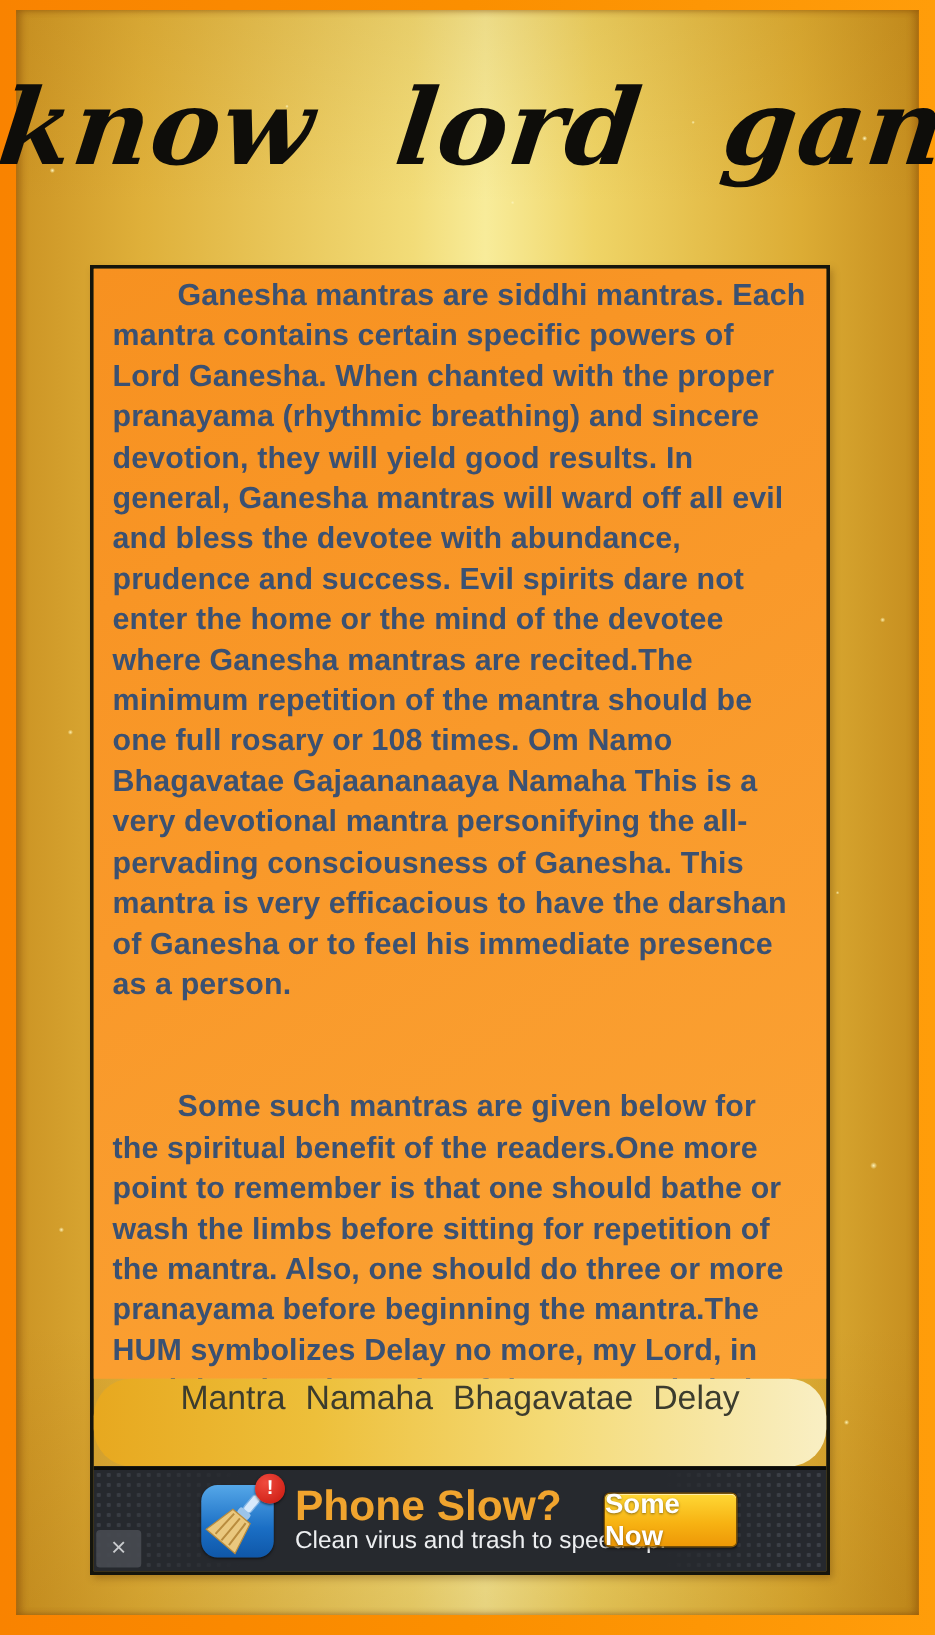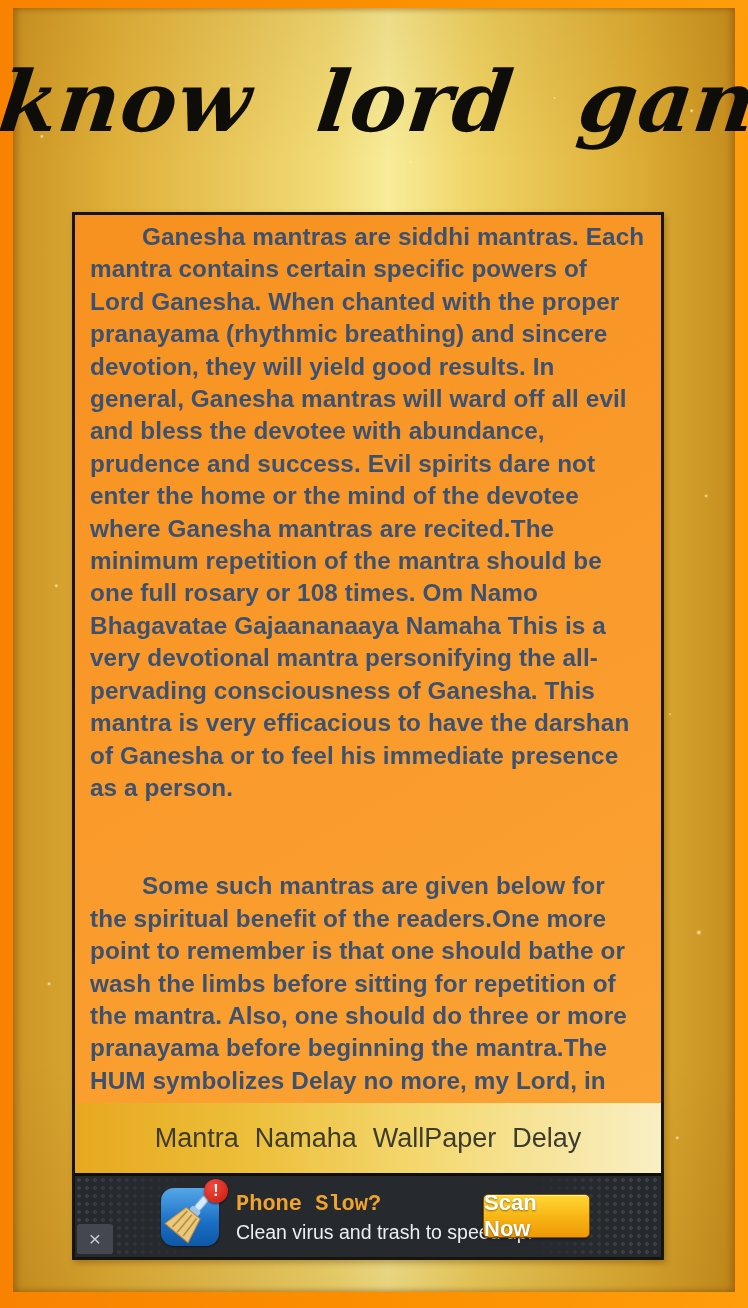--- a/index.html
+++ b/index.html
@@ -76,25 +76,25 @@
     letter-spacing: .1px;
   }
   .content p { text-indent: 52px; }
   .content p + p { margin-top: 66px; }
 
   
   .navbar {
     flex: 0 0 70px;
     background: linear-gradient(90deg, #e7a81f 0%, #edbf3a 30%, #f4da75 62%, #f9efc4 100%);
     display: flex;
-    align-items: center;
     justify-content: center;
     gap: 16px;
     font-size: 27px;
     color: #3c3c2e;
+    border-radius: 30px;
   }
   .nav-item { cursor: pointer; }
 
   
   .ad {
     flex: 0 0 84px;
     position: relative;
     border-top: 3px solid #0c0c08;
     background-image:
       linear-gradient(90deg, rgba(38,41,46,0) 0%, rgba(38,41,46,1) 20%, rgba(38,41,46,1) 78%, rgba(38,41,46,0) 94%),
@@ -133,23 +133,22 @@
     color: #fff;
     font-weight: bold;
     font-size: 16px;
     display: flex; align-items: center; justify-content: center;
     box-shadow: 0 1px 2px rgba(0,0,0,.6);
   }
   .ad-text { margin-left: 17px; }
   .ad-headline {
     color: #f0a42e;
     font-weight: bold;
-    font-size: 22px;
+    font-size: 34px;
     line-height: 30px;
-    font-family: Liberation Mono, monospace;
   }
   .ad-subtext {
     color: #eceef0;
     font-size: 19.5px;
     line-height: 24px;
   }
   .ad-cta {
     position: absolute;
     right: 71px; top: 18px;
     width: 107px; height: 44px;
@@ -175,21 +174,21 @@
 <div class="screen">
 
   <div class="content">
     <p>Ganesha mantras are siddhi mantras. Each mantra contains certain specific powers of Lord Ganesha. When chanted with the proper pranayama (rhythmic breathing) and sincere devotion, they will yield good results. In general, Ganesha mantras will ward off all evil and bless the devotee with abundance, prudence and success. Evil spirits dare not enter the home or the mind of the devotee where Ganesha mantras are recited.The minimum repetition of the mantra should be one full rosary or 108 times. Om Namo Bhagavatae Gajaananaaya Namaha This is a very devotional mantra personifying the all-pervading consciousness of Ganesha. This mantra is very efficacious to have the darshan of Ganesha or to feel his immediate presence as a person.</p>
     <p>Some such mantras are given below for the spiritual benefit of the readers.One more point to remember is that one should bathe or wash the limbs before sitting for repetition of the mantra. Also, one should do three or more pranayama before beginning the mantra.The HUM symbolizes Delay no more, my Lord, in straightening the paths of the curve-minded ones. This mantra is used many times in the Ganesha Puraana to curb the atrocities of cruel demons. In addition, this mantra could also be used for healing any spinal deficiency such as curvature of the spine or</p>
   </div>
 
   <div class="navbar">
     <span class="nav-item">Mantra</span>
     <span class="nav-item">Namaha</span>
-    <span class="nav-item">WallPaper</span>
+    <span class="nav-item">Bhagavatae</span>
     <span class="nav-item">Delay</span>
   </div>
 
   <div class="ad">
     <div class="ad-close">×</div>
 
     <div class="ad-icon">
       <svg width="58" height="58" viewBox="0 0 58 58">
         <g transform="rotate(40 29 29)">
           <rect x="25.5" y="3" width="7" height="16" rx="3" fill="#d7e9fb" stroke="#7fb3e4" stroke-width="1"></rect>
@@ -199,16 +198,16 @@
         </g>
       </svg>
       <div class="ad-badge">!</div>
     </div>
 
     <div class="ad-text">
       <div class="ad-headline">Phone Slow?</div>
       <div class="ad-subtext">Clean virus and trash to speed up.</div>
     </div>
 
-    <div class="ad-cta">Scan Now</div>
+    <div class="ad-cta">Some Now</div>
   </div>
 
 </div>
 
 </body></html>

